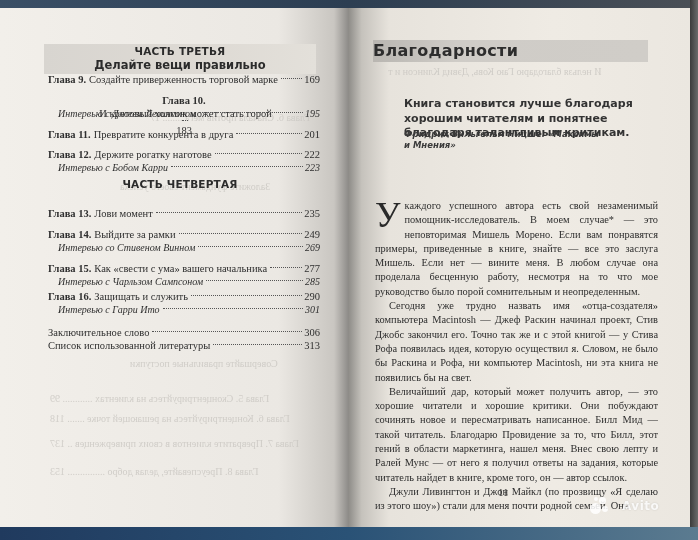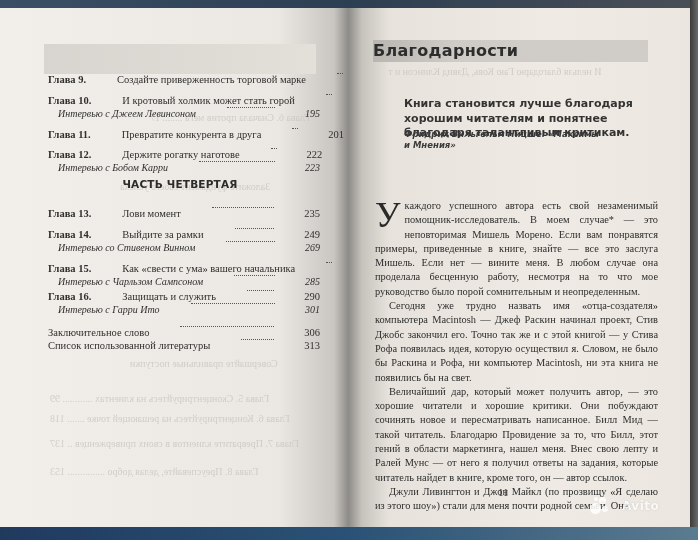--- a/index.html
+++ b/index.html
@@ -45,23 +45,22 @@
   .part-heading {
     position: absolute; left: 40px; width: 280px; text-align: center;
     font-family: "DejaVu Sans", "Liberation Sans", sans-serif; font-weight: bold;
     color: #2b2b2b;
   }
   .part-heading .part-no { font-size: 10.5px; display: block; line-height: 13px; letter-spacing: 0.2px; }
   .part-heading .part-title { font-size: 11.5px; display: block; line-height: 14px; }
 
   .toc-row {
     position: absolute; left: 48px; width: 272px;
-    display: flex; align-items: flex-start; font-size: 10.5px; line-height: 13px;
+    display: flex; align-items: center; font-size: 10.5px; line-height: 13px;
     color: #2f2f2f;
-    gap: 28px;
   }
   .toc-row .ch-label { font-weight: bold; white-space: nowrap; }
   .toc-row .ch-title { white-space: nowrap; padding-left: 3px; }
   .toc-row .leader {
     flex: 1; border-bottom: 1px dotted #555; margin: 0 2px 3px 3px; min-width: 6px;
   }
   .toc-row .pg { white-space: nowrap; }
   .toc-row.interview { left: 58px; width: 262px; font-style: italic; font-size: 10px; }
   .toc-row.plain .ch-title { padding-left: 0; }
 
@@ -116,28 +115,32 @@
 
   <div class="ghost" style="left:150px; top:104px;">Глава 6. Сначала против мега ........ 17</div>
   <div class="ghost" style="left:120px; top:173px;">Заложите фундамент своего успеха</div>
   <div class="ghost" style="left:130px; top:350px;">Совершайте правильные поступки</div>
   <div class="ghost" style="left:50px; top:385px;">Глава 5. Сконцентрируйтесь на клиентах ............ 99</div>
   <div class="ghost" style="left:50px; top:405px;">Глава 6. Концентрируйтесь на решающей точке ....... 118</div>
   <div class="ghost" style="left:50px; top:430px;">Глава 7. Превратите клиентов в своих приверженцев .. 137</div>
   <div class="ghost" style="left:50px; top:458px;">Глава 8. Преуспевайте, делая добро ............... 153</div>
 
   <div class="part-band" style="top:36px;"></div>
+  <div class="part-heading" style="top:37px;">
+    <span class="part-no">ЧАСТЬ ТРЕТЬЯ</span>
+    <span class="part-title">Делайте вещи правильно</span>
+  </div>
 
   <div class="toc-row" style="top:65px;">
     <span class="ch-label">Глава 9.</span>
     <span class="ch-title">Создайте приверженность торговой марке</span>
     <span class="leader"></span>
     <span class="pg">169</span>
   </div>
-  <div class="toc-row" style="top:86px;">
+  <div class="toc-row" style="top:86px;flex-direction:column;">
     <span class="ch-label">Глава 10.</span>
     <span class="ch-title">И кротовый холмик может стать горой</span>
     <span class="leader"></span>
     <span class="pg">183</span>
   </div>
   <div class="toc-row interview" style="top:99px;">
     <span class="ch-title" style="padding-left:0">Интервью с Джеем Левинсоном</span>
     <span class="leader"></span>
     <span class="pg">195</span>
   </div>

